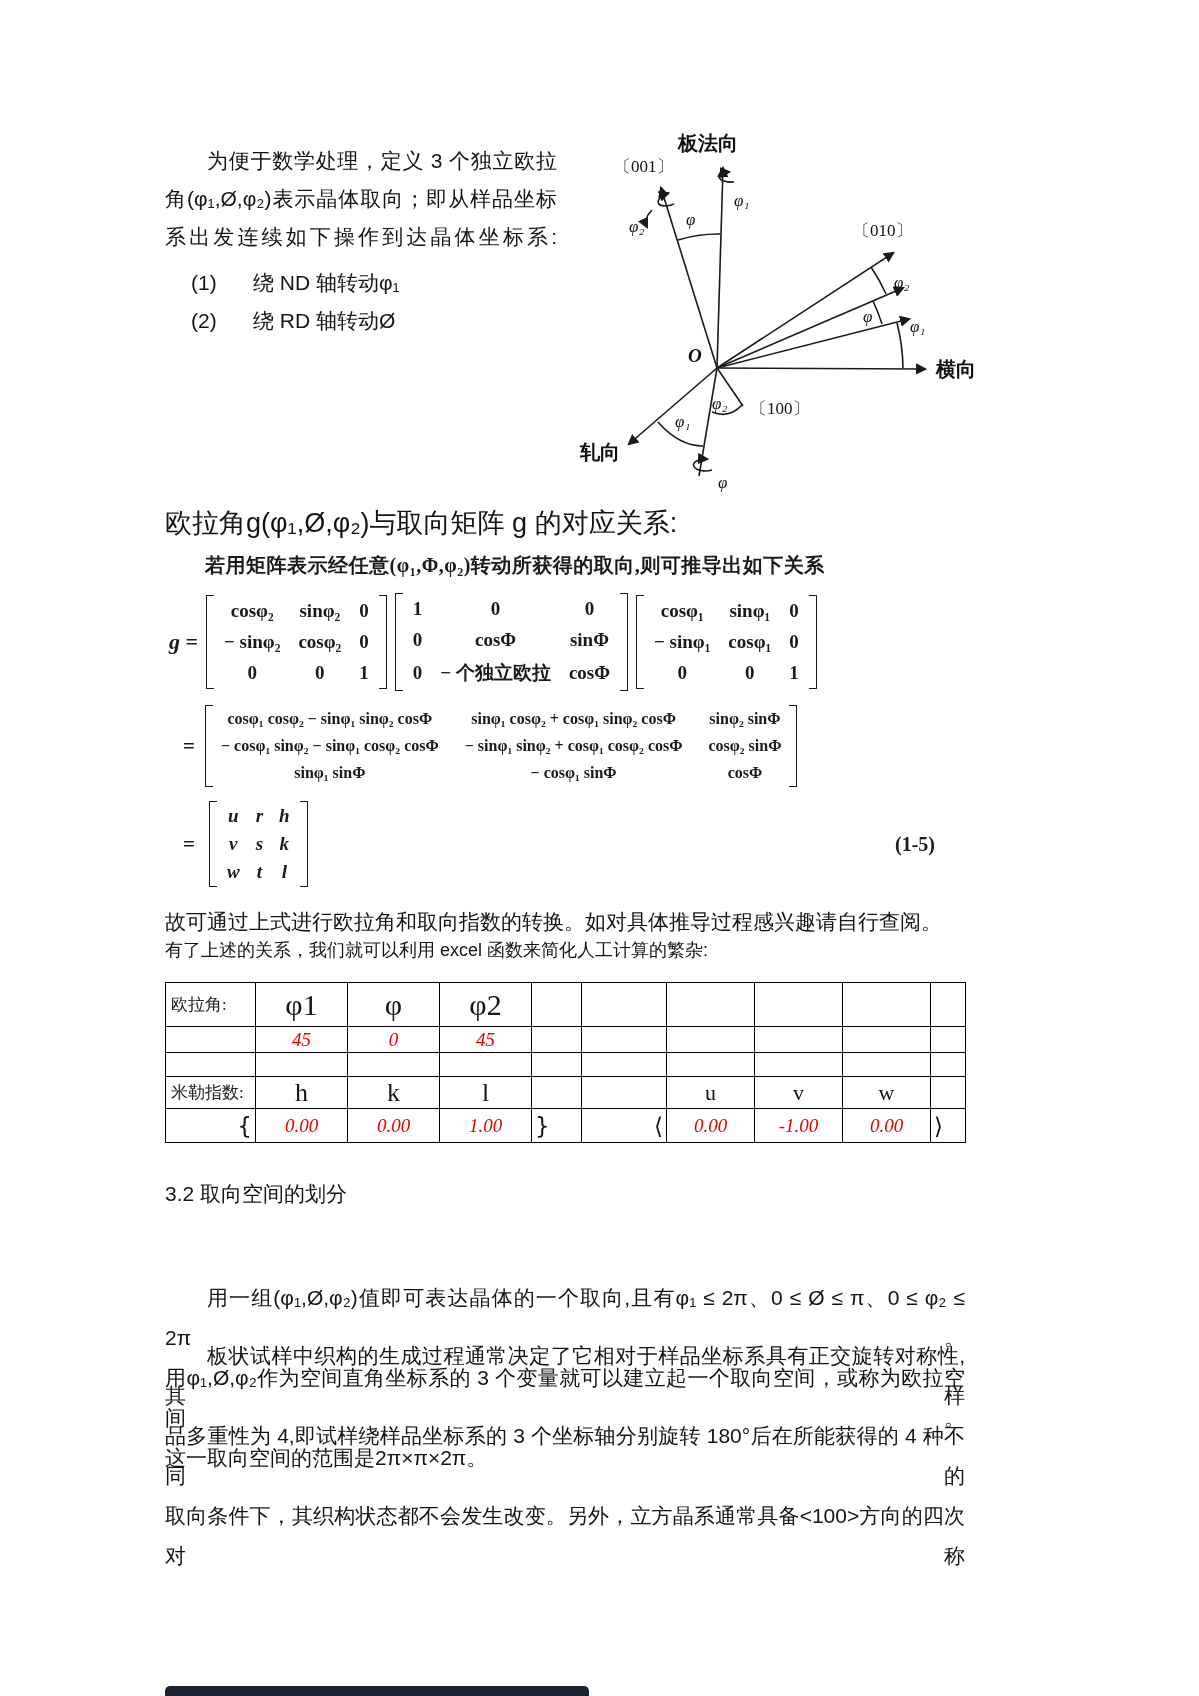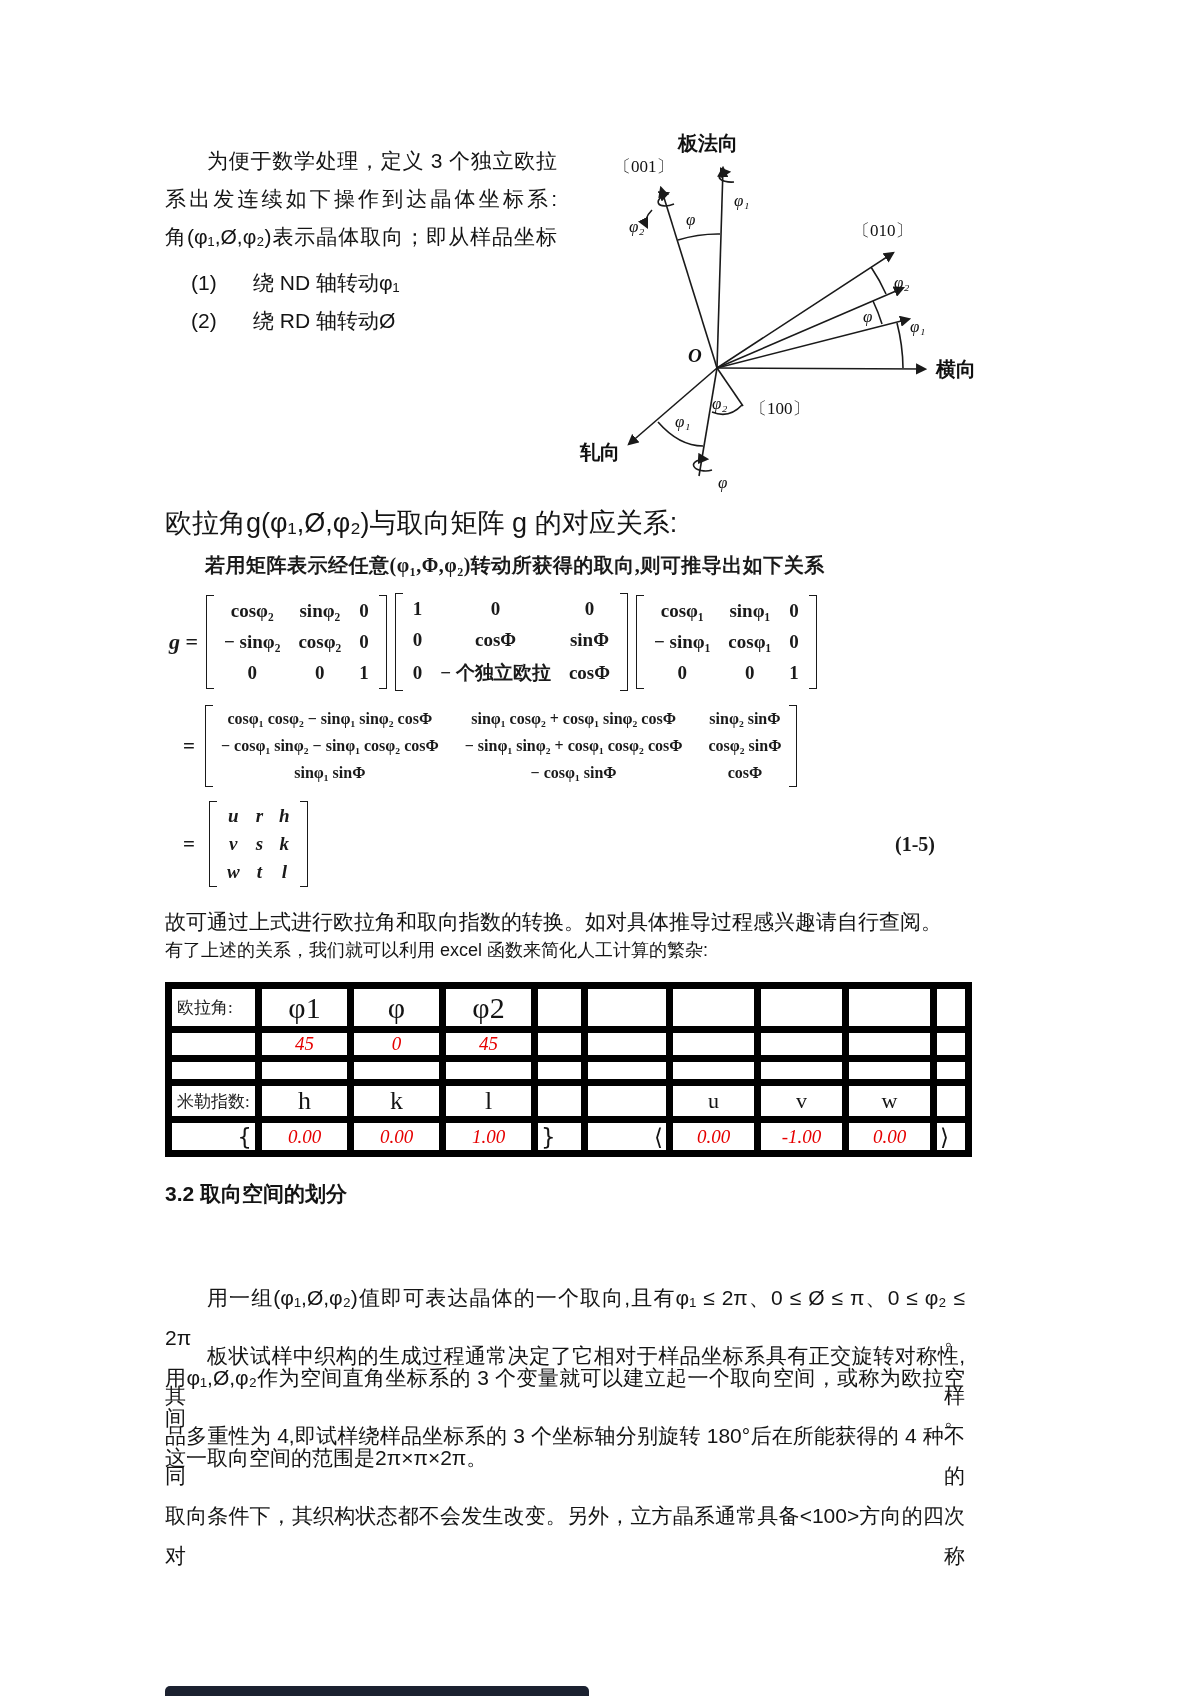--- a/index.html
+++ b/index.html
@@ -47,55 +47,55 @@
   .mg3.wide { column-gap:26px; font-size:16px; white-space:nowrap; padding:5px 8px; }
   .mg3.uvw { font-style:italic; column-gap:16px; row-gap:6px; padding:4px 10px; }
   .eqnum { position:absolute; right:30px; top:50%; transform:translateY(-50%); font-size:20px; font-weight:bold; }
 
   .after1 { position:absolute; left:165px; top:895px; font-size:21px;margin-top:13px; }
   .after2 { position:absolute; left:165px; top:938px; font-size:18px; }
 
   
   .xl { position:absolute; left:165px; top:982px; width:800px; border-collapse:collapse;
         font-family:"Liberation Serif","DejaVu Serif",serif; table-layout:fixed; }
-  .xl td { border:7px solid #000000; text-align:center; vertical-align:middle; padding:0 3px; overflow:hidden; }
+  .xl td { border:1px solid #000000; text-align:center; vertical-align:middle; padding:0 3px; overflow:hidden; }
   .xl tr.r1 td { height:44px; }
   .xl tr.r2 td { height:26px; }
   .xl tr.r3 td { height:24px; }
   .xl tr.r4 td { height:32px; }
   .xl tr.r5 td { height:34px; }
   .xl .lbl { text-align:left; font-size:17px; color:#222; padding-left:5px; }
   .xl .bigsym { font-size:30px; }
   .xl .hkl { font-size:26px; }
   .xl .uvw { font-size:22px; }
   .xl .red { color:#e60000; font-size:19px;font-style:italic; }
   .xl .brc { font-size:23px; font-family:"DejaVu Sans",sans-serif; }
   .xl .ar { text-align:right; }
   .xl .al { text-align:left; }
 
-  .sec-heading { position:absolute; left:165px; top:1180px; font-size:21px; font-weight:bold; }
+  .sec-heading { position:absolute; left:165px; top:1180px; font-size:21px; font-weight:normal; }
   .para { position:absolute; left:165px; width:800px; font-size:21px; line-height:40px; }
   .para1 { top:1278px; }
   .para2 { top:1336px; }
   .pline { text-align:justify; }
   .pline.fill { text-align-last:justify; }
   .pline.indent { text-indent:42px; }
 
   .bottom-bar { position:absolute; left:165px; top:1686px; width:424px; height:10px;
                 background:#1b2130; border-radius:5px 5px 0 0; }
 </style>
 </head>
 <body>
 
 <div class="page">
 
   <div class="intro">
     <div class="iline indent fill">为便于数学处理，定义 3 个独立欧拉</div>
+    <div class="iline fill">角(φ₁,Ø,φ₂)表示晶体取向；即从样品坐标</div>
     <div class="iline fill">系出发连续如下操作到达晶体坐标系:</div>
-    <div class="iline fill">角(φ₁,Ø,φ₂)表示晶体取向；即从样品坐标</div>
     <div class="steps">
       <div class="step">
         <span class="num">(1)</span><span class="stxt">绕 ND 轴转动φ₁</span>
       </div>
       <div class="step">
         <span class="num">(2)</span><span class="stxt">绕 RD 轴转动Ø</span>
       </div>
     </div>
   </div>
 

